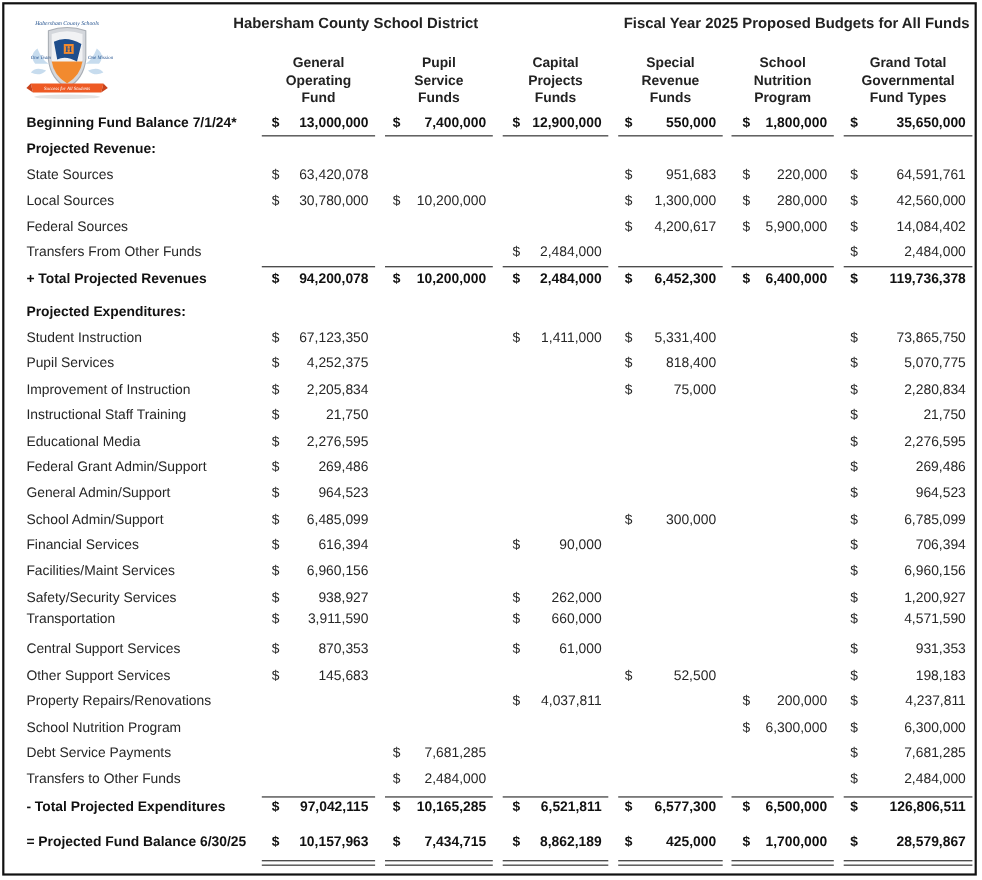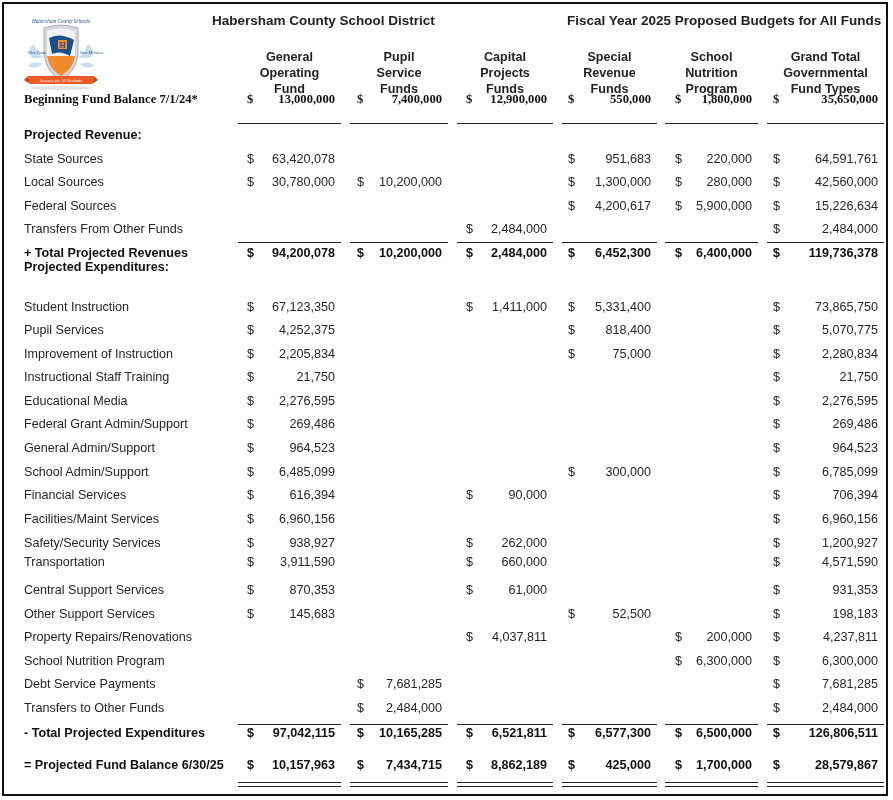--- a/index.html
+++ b/index.html
@@ -83,21 +83,21 @@
         <div>Program</div>
       </div>
       <div class="colhead" style="left: 763px; width: 117px;">
         <div>Grand Total</div>
         <div>Governmental</div>
         <div>Fund Types</div>
       </div>
     </div>
 
   <div id="rows">
-      <div class="row bold" style="top: 84px; font-family: Liberation Serif, serif;">
+      <div class="row bold" style="top: 96px;">
         <span class="label">Beginning Fund Balance 7/1/24*</span>
         <div class="cell" style="left: 243px; width: 88px;">
           <span class="dollar" style="left: 0px;">$</span>
           <span class="val">13,000,000</span>
         </div>
         <div class="cell" style="left: 353px; width: 85px;">
           <span class="dollar" style="left: 0px;">$</span>
           <span class="val">7,400,000</span>
         </div>
         <div class="cell" style="left: 462px; width: 81px;">
@@ -167,21 +167,21 @@
         <div class="cell" style="left: 564px; width: 83px;">
           <span class="dollar" style="left: 0px;">$</span>
           <span class="val">4,200,617</span>
         </div>
         <div class="cell" style="left: 671px; width: 77px;">
           <span class="dollar" style="left: 0px;">$</span>
           <span class="val">5,900,000</span>
         </div>
         <div class="cell" style="left: 769px; width: 105px;">
           <span class="dollar" style="left: 0px;">$</span>
-          <span class="val">15,226,634</span>
+          <span class="val">14,084,402</span>
         </div>
       </div>
       <div class="row" style="top: 214px;">
         <span class="label">Transfers From Other Funds</span>
         <div class="cell" style="left: 462px; width: 81px;">
           <span class="dollar" style="left: 0px;">$</span>
           <span class="val">2,484,000</span>
         </div>
         <div class="cell" style="left: 769px; width: 105px;">
           <span class="dollar" style="left: 0px;">$</span>
@@ -208,21 +208,21 @@
         </div>
         <div class="cell" style="left: 671px; width: 77px;">
           <span class="dollar" style="left: 0px;">$</span>
           <span class="val">6,400,000</span>
         </div>
         <div class="cell" style="left: 769px; width: 105px;">
           <span class="dollar" style="left: 0px;">$</span>
           <span class="val">119,736,378</span>
         </div>
       </div>
-      <div class="row bold" style="top: 252px;">
+      <div class="row bold" style="top: 268px;">
         <span class="label">Projected Expenditures:</span>
       </div>
       <div class="row" style="top: 292px;">
         <span class="label">Student Instruction</span>
         <div class="cell" style="left: 243px; width: 88px;">
           <span class="dollar" style="left: 0px;">$</span>
           <span class="val">67,123,350</span>
         </div>
         <div class="cell" style="left: 462px; width: 81px;">
           <span class="dollar" style="left: 0px;">$</span>

